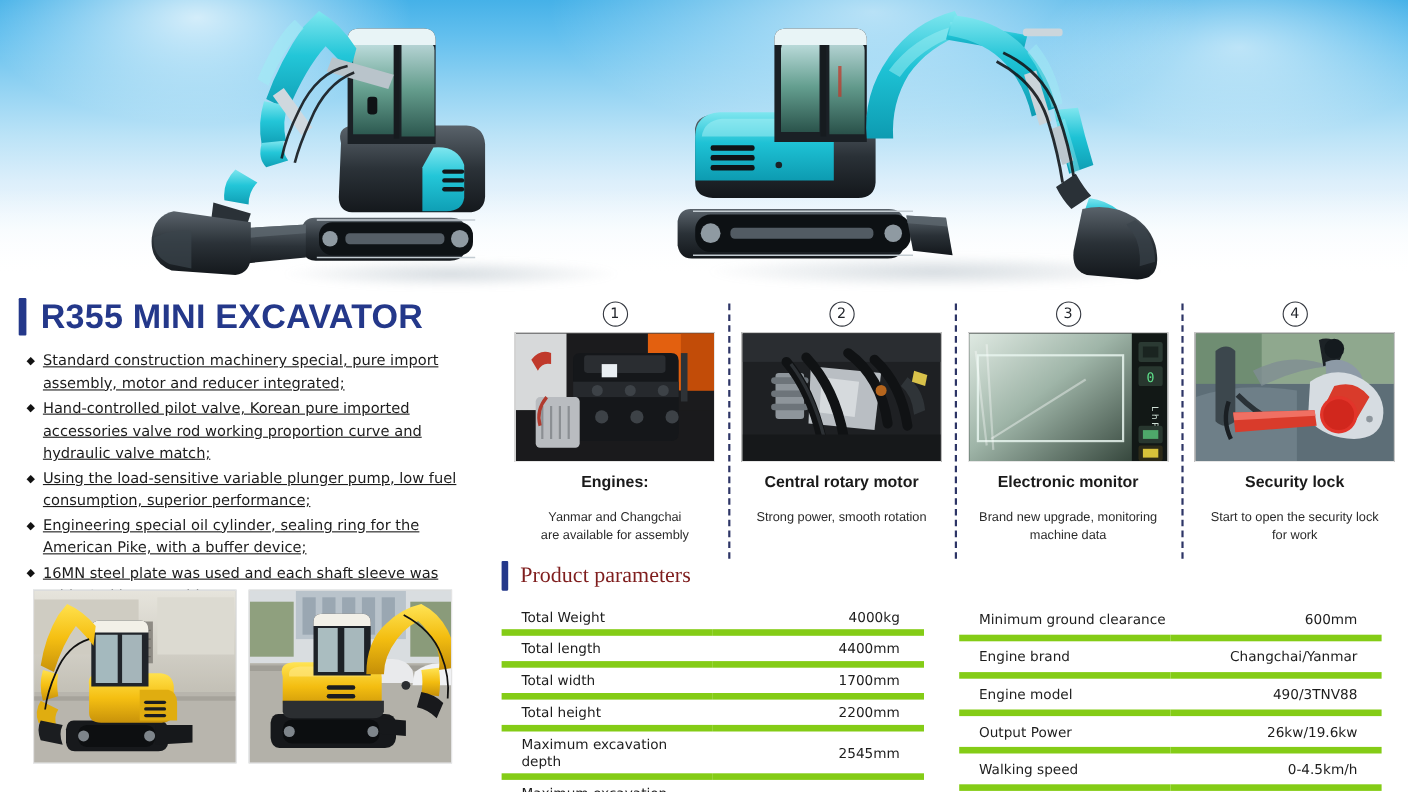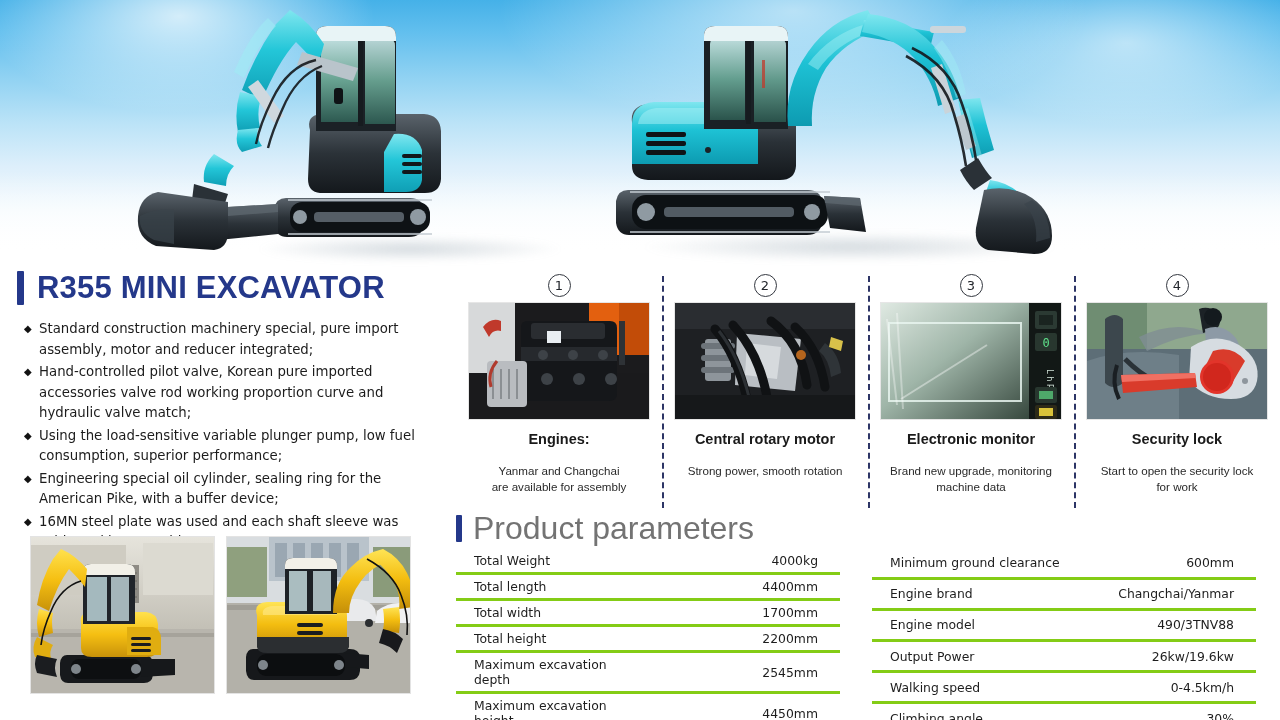--- a/index.html
+++ b/index.html
@@ -58,20 +58,21 @@
     font-size:31px; font-weight:bold; color:#24388a;
     letter-spacing:.2px; white-space:nowrap;
   }
 
   .bullets { margin:13px 0 0 24px; width:404px; }
   .bullet { display:flex; align-items:flex-start; margin-bottom:2px; }
   .bullet-mark { flex:none; color:#121212; font-size:10px; line-height:20px; width:15px; }
   .bullet-text {
     font-size:13.3px; color:#1c1c1c; line-height:20.5px;
     font-family:"DejaVu Sans", sans-serif;
+    text-decoration:underline;
   }
 
   .photo-row { position:absolute; left:30px; top:272px; display:flex; gap:11px; }
   .photo {
     width:185px; height:158px; border:1px solid #e3e3e3; overflow:hidden;
     background:#c9cfd2; position:relative;
   }
   .photo svg { display:block; }
 
   
@@ -96,27 +97,27 @@
     font-family:"Liberation Sans", sans-serif; text-align:right;
   }
   .card-sub {
     margin-top:16px; font-size:11.6px; color:#2a2a2a; line-height:15.5px;
     text-align:center; width:186px;
     font-family:"Liberation Sans", sans-serif;
   }
 
   
   .params-head { position:absolute; left:456px; top:510px; display:flex; align-items:center; gap:11px; }
-  .params-title { font-size:32px; color:#737373; font-family:Liberation Sans, sans-serif; }
+  .params-title { font-size:20px; color:#7f1d1d; font-family:Liberation Serif, serif; }
 
   .tables { position:absolute; left:456px; top:549px; width:824px; display:flex; gap:32px; }
   .ptable { width:384px; border-collapse:collapse; table-layout:fixed; }
   .ptable td {
     font-size:12.4px; color:#1d1d1d; padding:4px 2px 4px 18px;
-    border-bottom:3px solid #84cc16;
+    border-bottom:6px solid #84cc16;
     font-family:"DejaVu Sans", sans-serif;
     height:22px;
   }
   .ptable td.val { text-align:right; padding-right:22px; padding-left:2px; }
   .ptable tr:last-child td { border-bottom:none; }
 </style>
 </head>
 <body>
 
 <div class="page">

